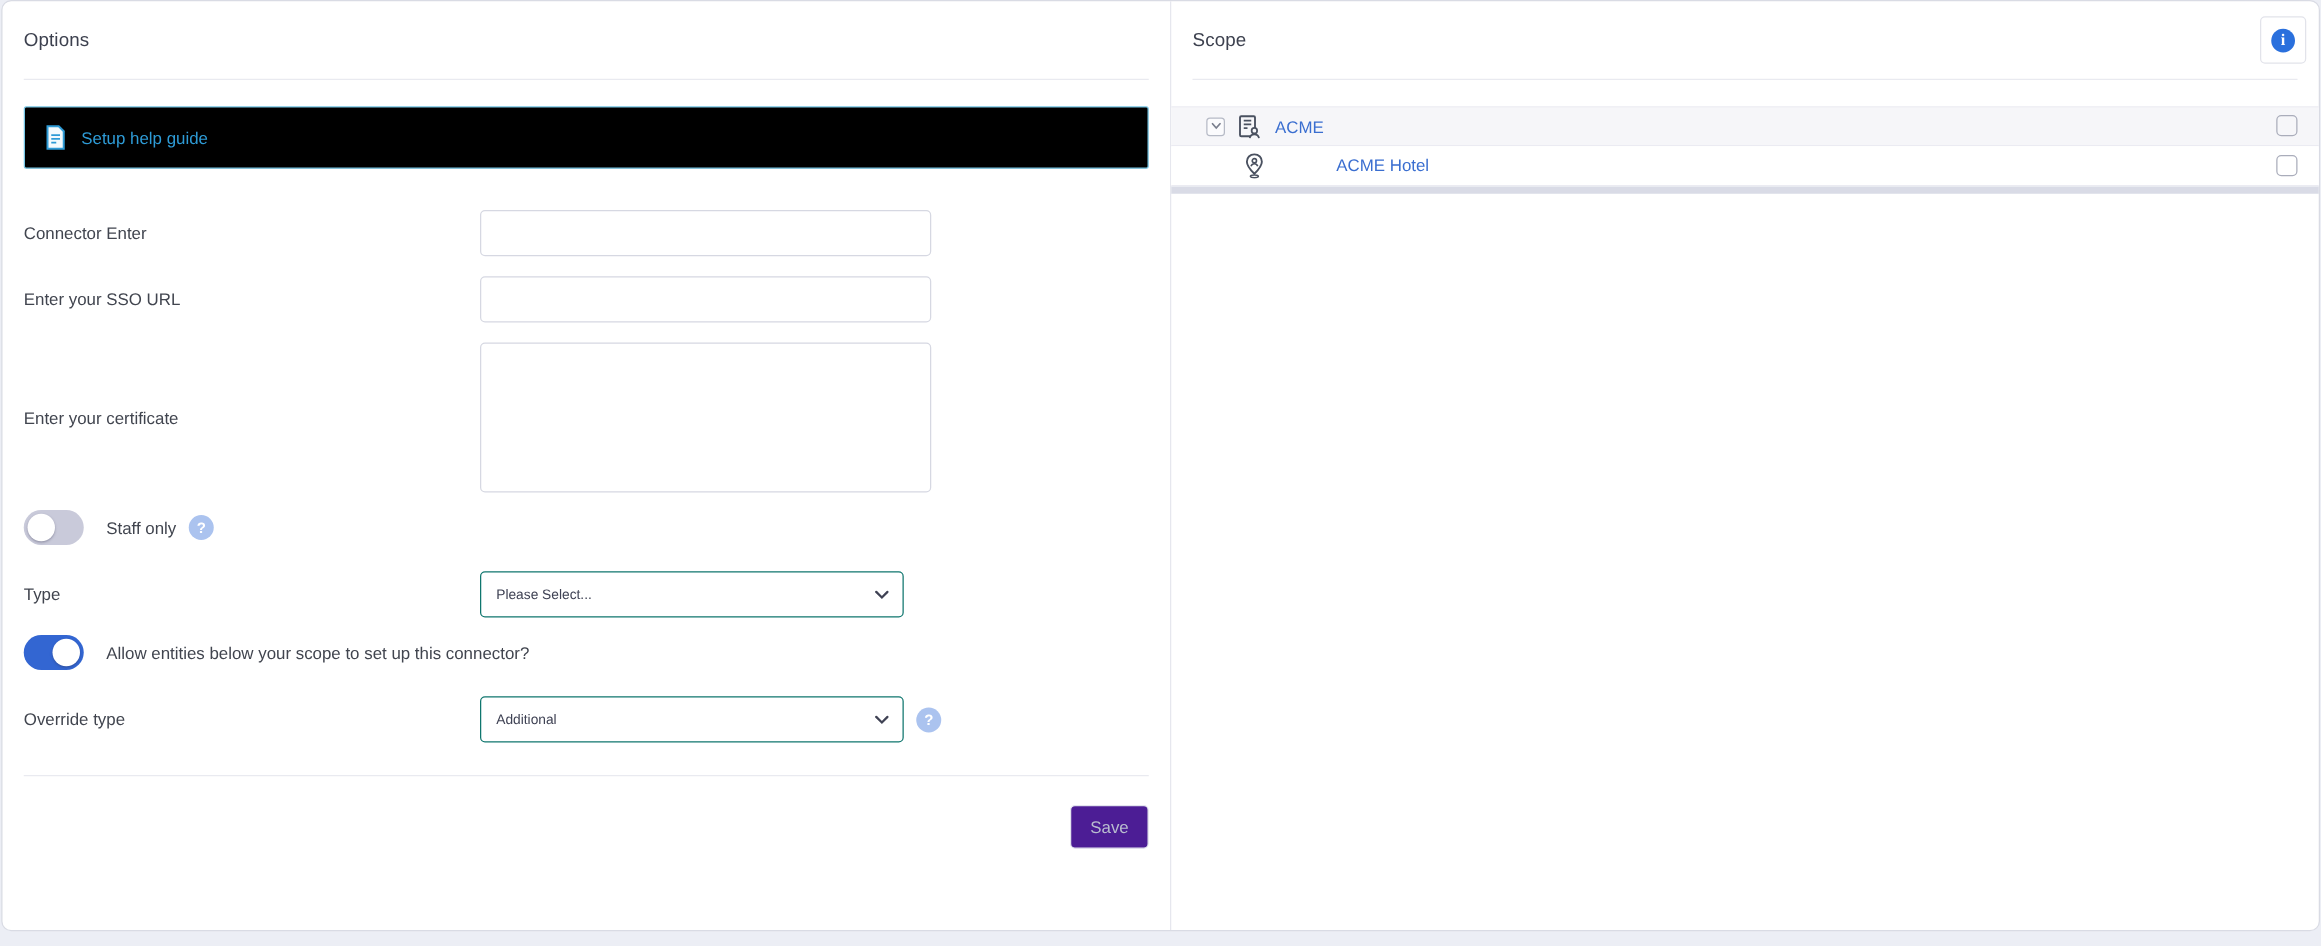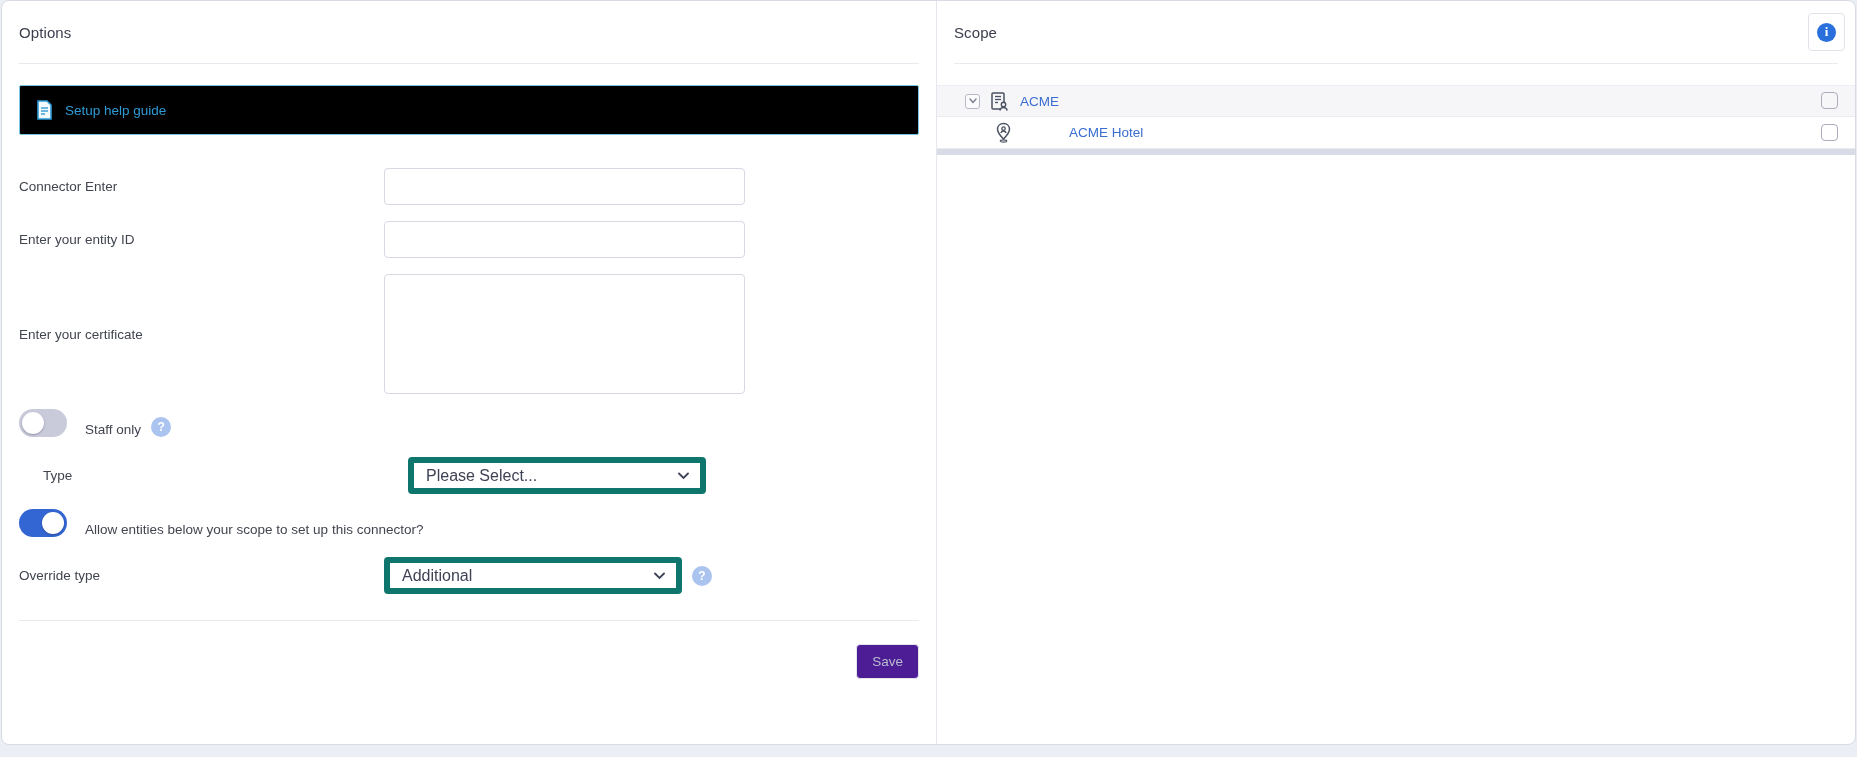--- a/index.html
+++ b/index.html
@@ -72,39 +72,39 @@
     width: 361px; height: 120px;
     border: 1px solid #d6d8e2; border-radius: 4px;
     background: #fff;
     font-family: "Liberation Sans", sans-serif;
     font-size: 13.5px; color: #3f4254;
     padding: 8px 12px;
     resize: none; outline: none;
   }
   .select-box {
     position: relative;
-    width: 298px; height: 37px;
-    border: 6px solid #0f766e; border-radius: 4px;
+    width: 339px; height: 37px;
+    border: 1px solid #0f766e; border-radius: 4px;
     background: #fff;
     display: flex; align-items: center;
     padding: 0 30px 0 12px;
-    font-size: 16px; color: #3f4254;
+    font-size: 11px; color: #3f4254;
     cursor: pointer;
   }
   .select-box .chev {
     position: absolute; right: 11px; top: 50%;
     margin-top: -4px;
     display: inline-flex;
   }
 
   
-  .toggle-row { display: flex; align-items: flex-end; }
+  .toggle-row { display: flex; align-items: center; }
   .toggle-row.staff { margin-top: 13px; height: 30px; }
   .toggle-row.allow { margin-top: 13px; height: 30px; }
-  .form-row.type-row { margin-top: 20px; margin-left: 24px; }
+  .form-row.type-row { margin-top: 20px; }
   .form-row.override-row { margin-top: 20px; }
 
   .toggle {
     width: 48px; height: 28px; border-radius: 14px;
     position: relative; cursor: pointer; flex: 0 0 48px;
   }
   .toggle.off { background: #c9cada; }
   .toggle.on  { background: #3366d2; }
   .toggle .knob {
     position: absolute; top: 3px;
@@ -216,25 +216,25 @@
           </svg>
         </span>
         <span class="help-label">Setup help guide</span>
       </a>
 
       <div class="form-row first">
         <label class="field-label">Connector Enter</label>
         <input class="text-input" type="text" value="" style="">
       </div>
 
-
       <div class="form-row">
-        <label class="field-label">Enter your entity ID</label>
+        <label class="field-label">Enter your SSO URL</label>
         <input class="text-input" type="text" value="" style="">
       </div>
+
 
       <div class="form-row">
         <label class="field-label">Enter your certificate</label>
         <textarea class="textarea-input" style=""></textarea>
       </div>
 
       <div class="toggle-row staff">
         <div class="toggle off">
             <div class="knob"></div>
           </div>

